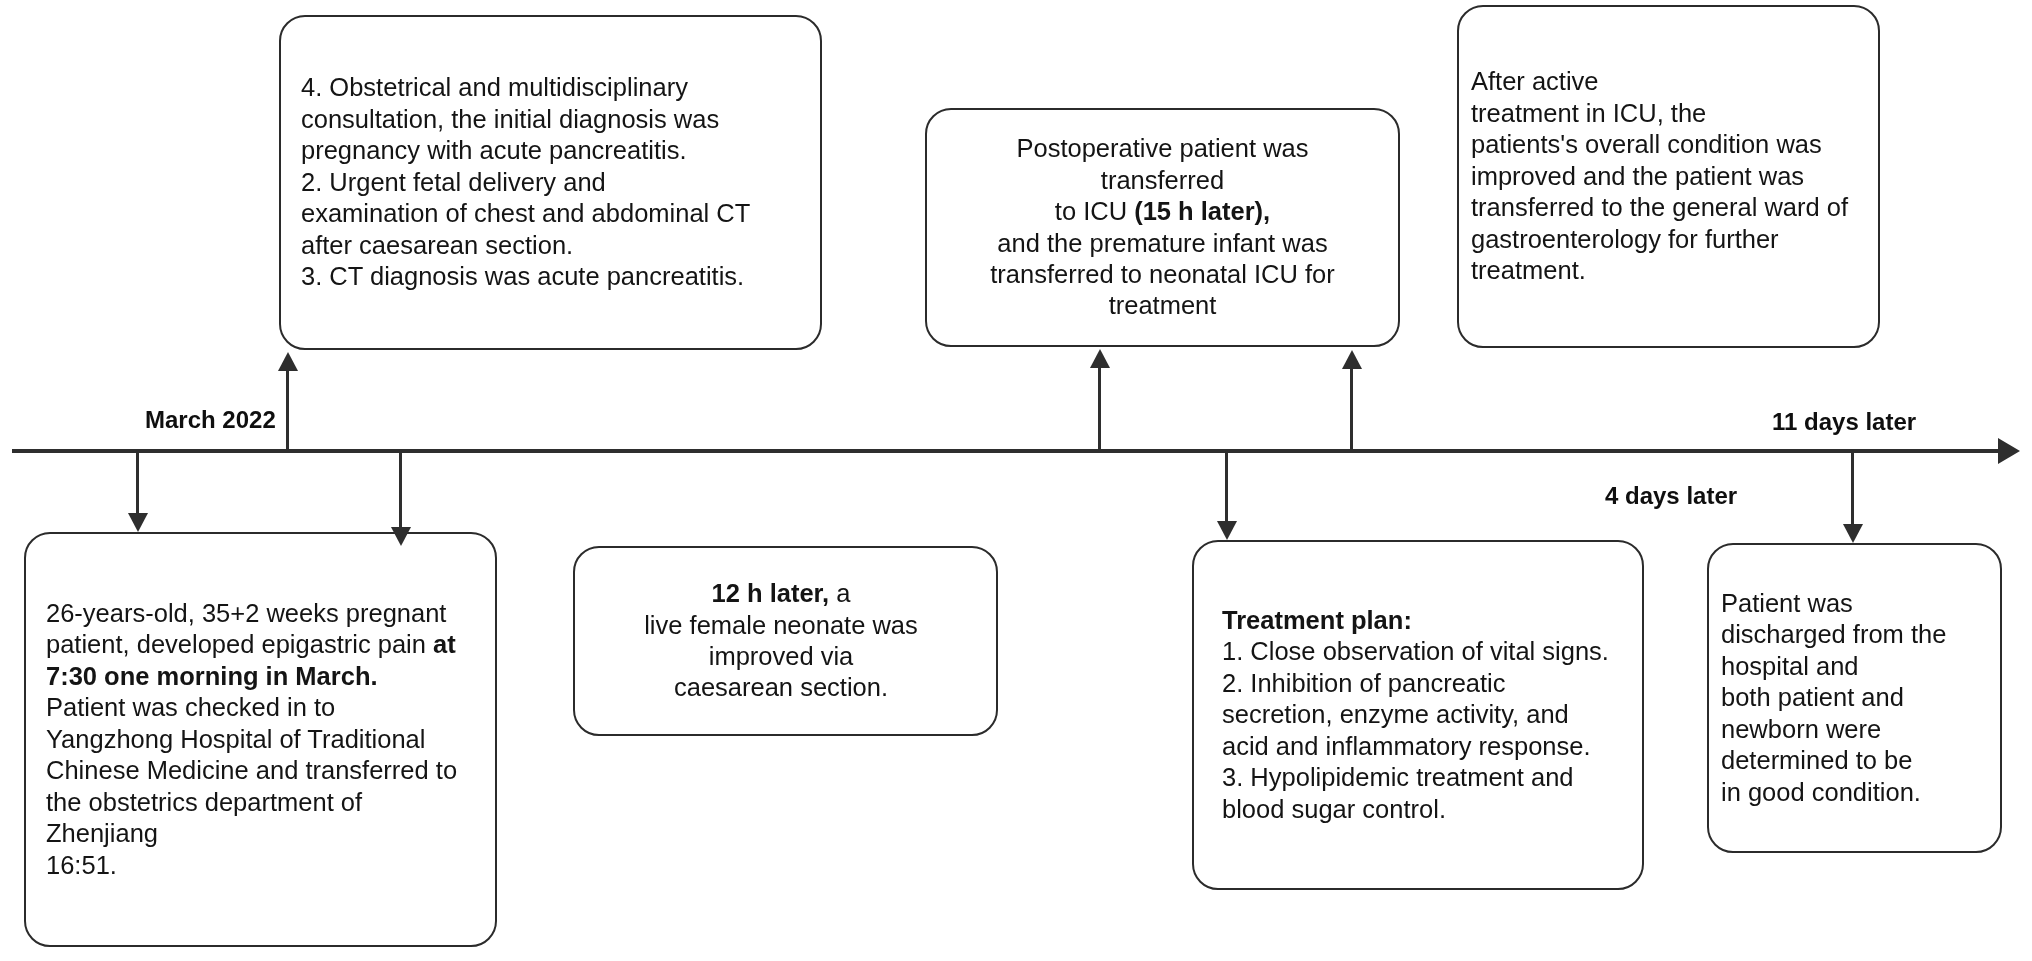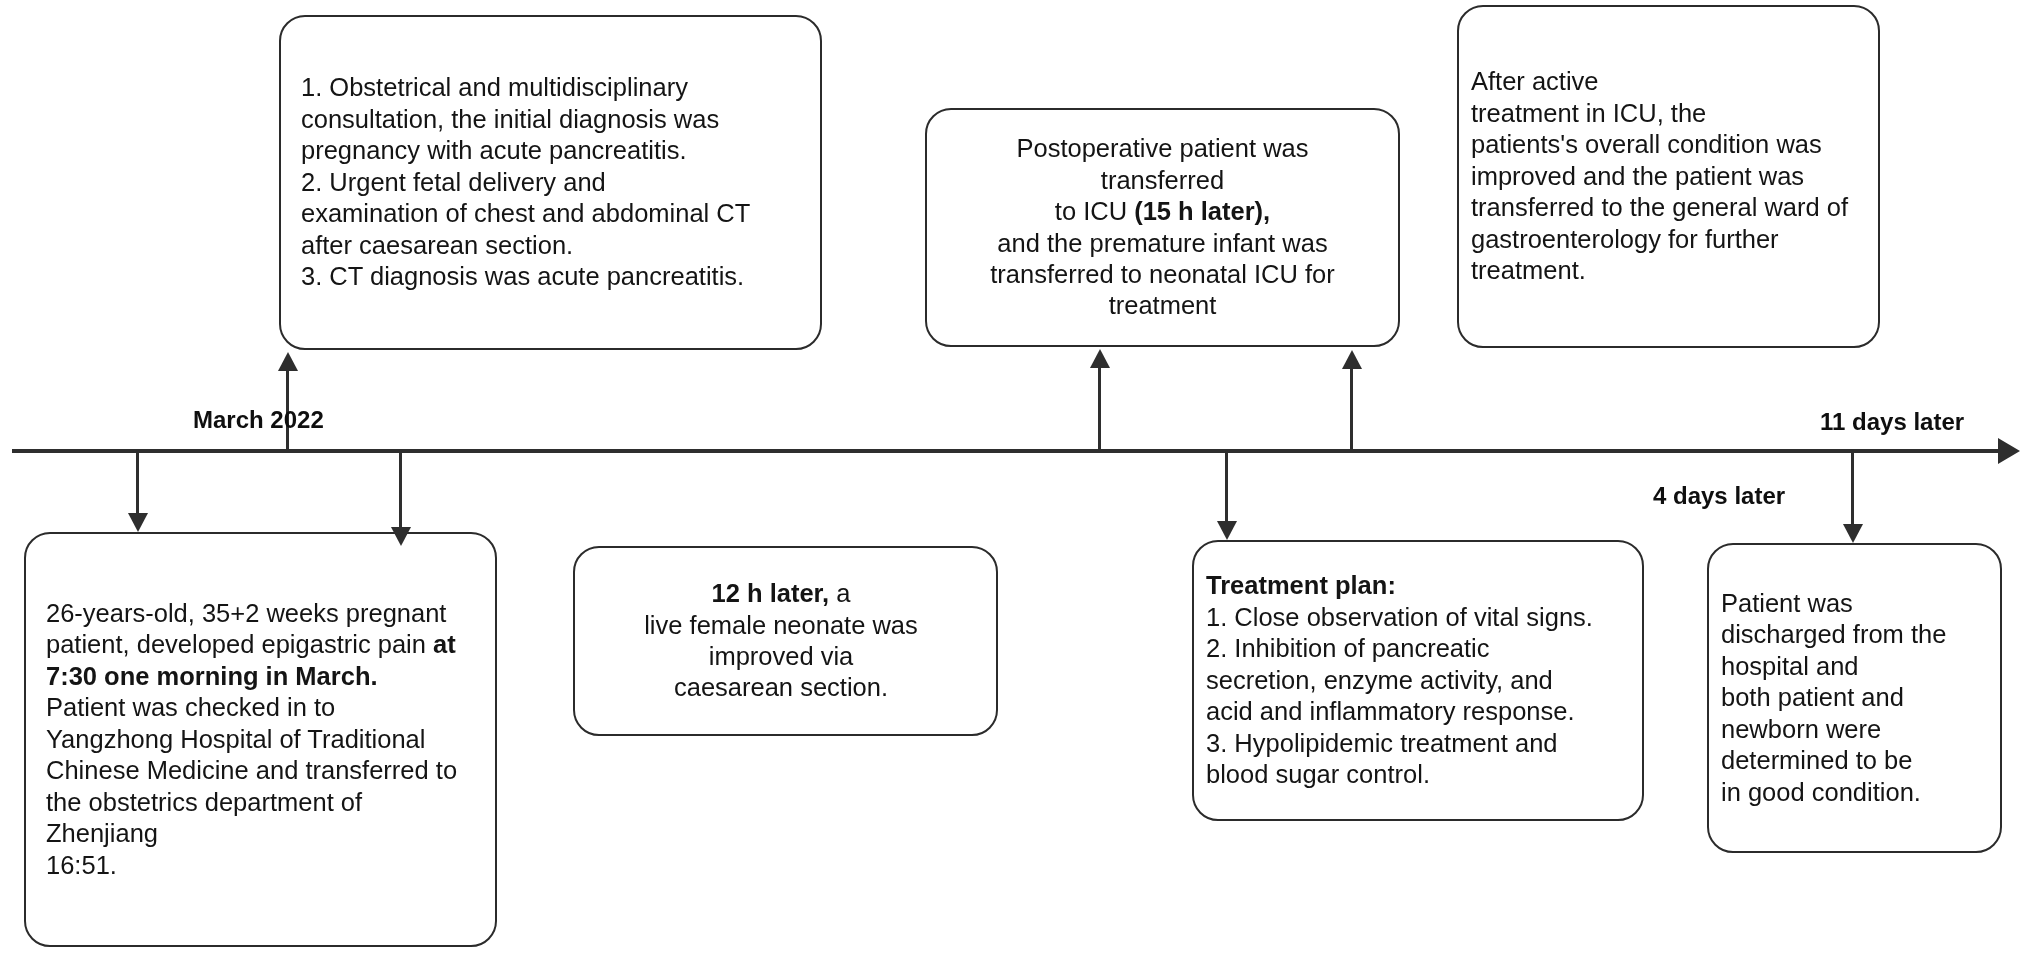--- a/index.html
+++ b/index.html
@@ -70,30 +70,29 @@
     border-left:10px solid transparent;
     border-right:10px solid transparent;
     border-top:19px solid #2e2e2e;
   }
   .axis-label{
     position:absolute;
     font-size:24px;
     font-weight:bold;
     color:#0f0f0f;
     white-space:nowrap;
-    margin-left:48px;
   }
 </style>
 </head>
 <body>
 
 <div id="canvas">
 
   <div class="box left" style="left:279px; top:15px; width:543px; height:335px;">
-    <div class="ln"><span>1. Obstetrical and multidisciplinary</span></div>
+    <div class="ln"><span>4. Obstetrical and multidisciplinary</span></div>
     <div class="ln"><span>consultation, the initial diagnosis was</span></div>
     <div class="ln"><span>pregnancy with acute pancreatitis.</span></div>
     <div class="ln"><span>2. Urgent fetal delivery and</span></div>
     <div class="ln"><span>examination of chest and abdominal CT</span></div>
     <div class="ln"><span>after caesarean section.</span></div>
     <div class="ln"><span>3. CT diagnosis was acute pancreatitis.</span></div>
   </div>
 
   <div class="box center" style="left:925px; top:108px; width:475px; height:239px;">
     <div class="ln"><span>Postoperative patient was</span></div>
@@ -125,21 +124,21 @@
     <div class="ln"><span>16:51.</span></div>
   </div>
 
   <div class="box center" style="left:573px; top:546px; width:425px; height:190px;padding-left:11px;">
     <div class="ln"><b>12 h later,</b><span> a</span></div>
     <div class="ln"><span>live female neonate was</span></div>
     <div class="ln"><span>improved via</span></div>
     <div class="ln"><span>caesarean section.</span></div>
   </div>
 
-  <div class="box left" style="left:1192px; top:540px; width:452px; height:281px; padding-left:12px;">
+  <div class="box left" style="left:1192px; top:540px; width:452px; height:350px; padding-left:28px;">
     <div class="ln"><b>Treatment plan:</b></div>
     <div class="ln"><span>1. Close observation of vital signs.</span></div>
     <div class="ln"><span>2. Inhibition of pancreatic</span></div>
     <div class="ln"><span>secretion, enzyme activity, and</span></div>
     <div class="ln"><span>acid and inflammatory response.</span></div>
     <div class="ln"><span>3. Hypolipidemic treatment and</span></div>
     <div class="ln"><span>blood sugar control.</span></div>
   </div>
 
   <div class="box left" style="left:1707px; top:543px; width:295px; height:310px; padding-left:12px;">

